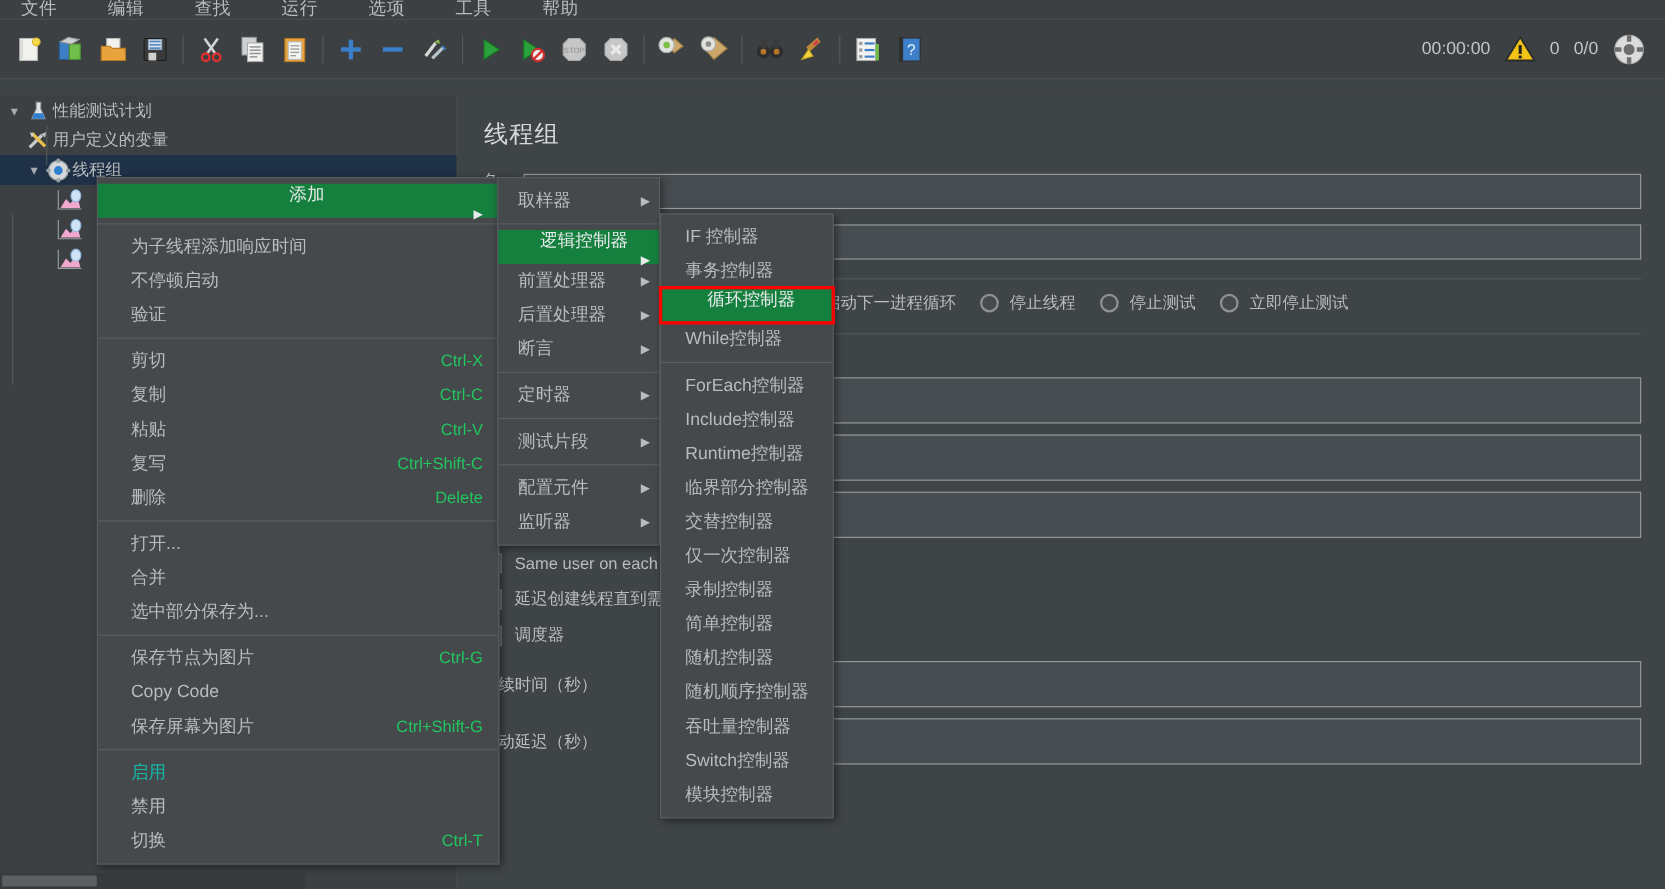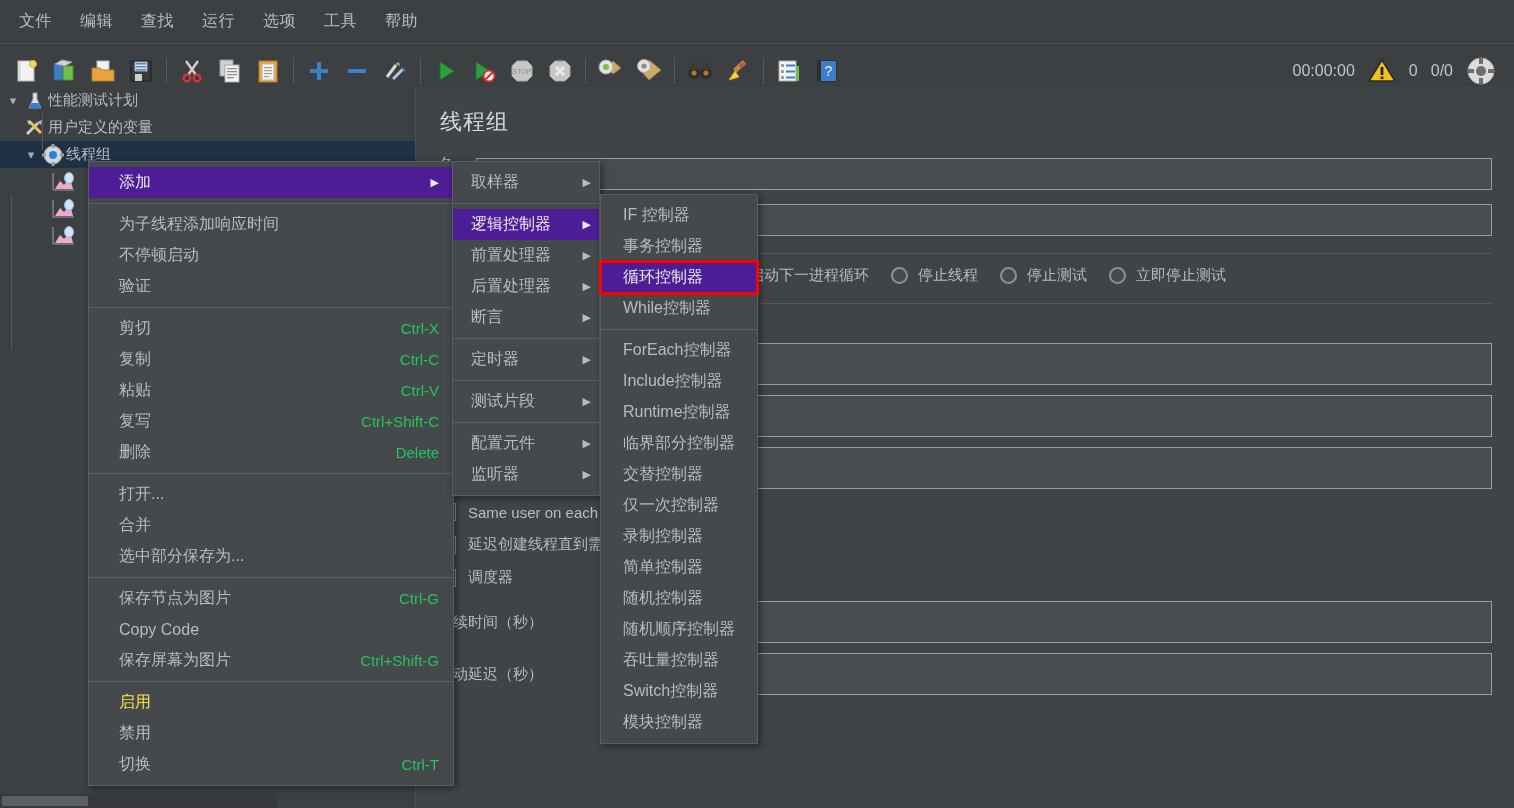--- a/index.html
+++ b/index.html
@@ -6,23 +6,23 @@
   html, body {
     width: 1514px; height: 808px;
     background: #3c4043;
     font-family: "Liberation Sans", "DejaVu Sans", sans-serif;
     overflow: hidden;
   }
   #app { position: relative; width: 1514px; height: 808px; background: #3f4447; }
 
   
   .menubar {
-    height: 44px; background: #3c4043;
+    height: 18px; background: #3c4043;
     display: flex; align-items: center;
-    padding-left: 6px; gap: 2px;
+    padding-left: 6px; gap: 20px;
     border-bottom: 1px solid #4a4f52;
   }
   .menubar-item {
     color: #b9bcbe; font-size: 16px;
     padding: 4px 13px; cursor: default;
     letter-spacing: .5px;
   }
 
   
   .toolbar {
@@ -115,22 +115,22 @@
     border: 1px solid #5a5e61; padding: 5px 0;
     box-shadow: 2px 2px 7px rgba(0,0,0,.45);
     z-index: 50;
   }
   .mi {
     display: flex; align-items: center;
     height: 31px; padding: 0 14px 0 30px;
     color: #b9bcbe; font-size: 16px; white-space: nowrap;
     position: relative;
   }
-  .mi.dim { color: #fde047; }
-  .mi.hl { background: #4c1d95; color: #e8eaec; }
+  .mi.dim { color: #14b8a6; }
+  .mi.hl { background: #15803d; color: #e8eaec; flex-direction: column; }
   .mi .acc { margin-left: auto; padding-left: 40px; color: #22c55e; font-size: 15px; }
   .mi .arw {
     margin-left: auto; padding-left: 28px;
     color: #b9bcbe; font-size: 11px;
   }
   .mi.hl .arw { color: #e8eaec; }
   .mi.boxed { outline: 3px solid #ff0000; outline-offset: -1px; z-index: 3; }
   .m-sep { height: 1px; background: #5a5e61; margin: 5px 0; }
 
   #menu-level1 { left: 88px; top: 161px; width: 366px; }

